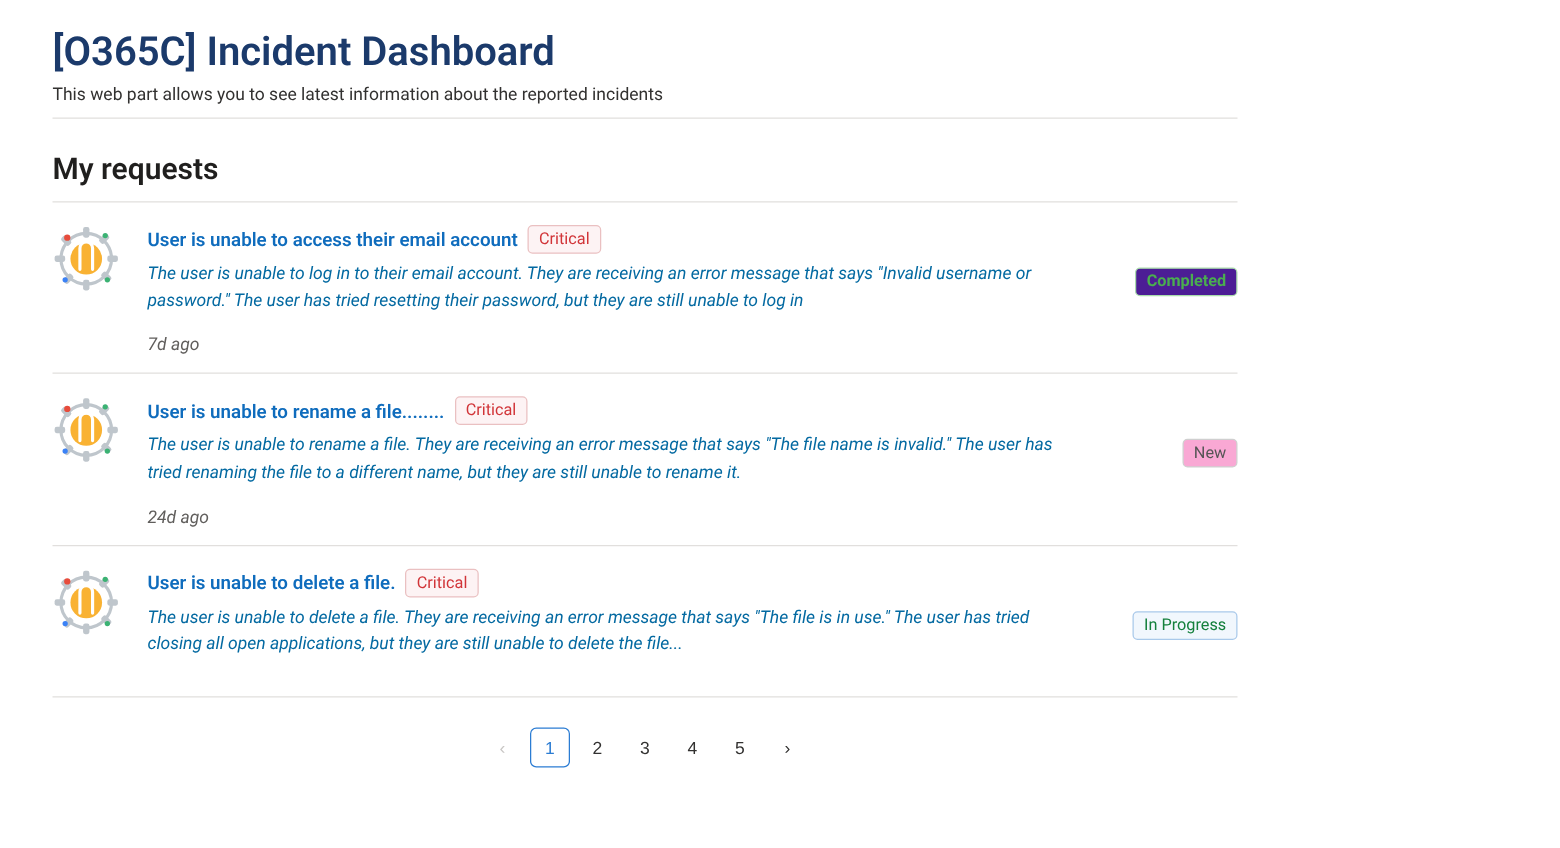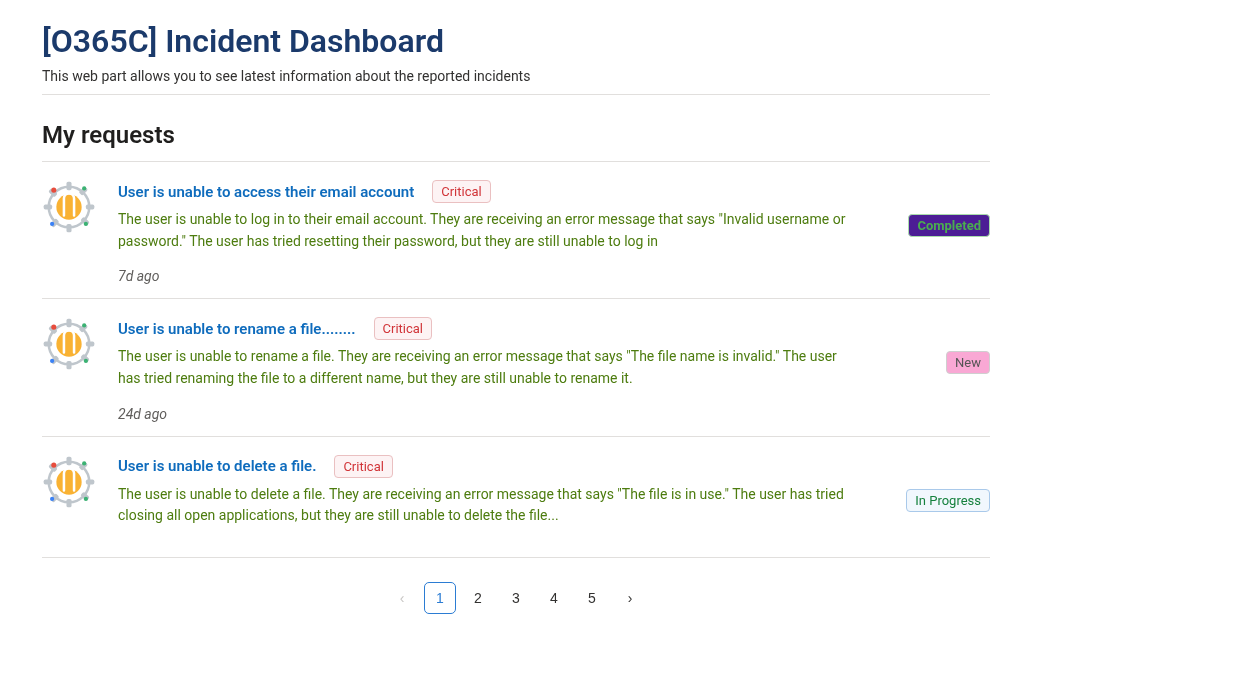--- a/index.html
+++ b/index.html
@@ -57,21 +57,21 @@
     flex: 0 0 120px;
     display: flex;
     align-items: center;
     justify-content: flex-end;
     padding-top: 34px;
   }
   .title-row {
     display: flex;
     align-items: center;
     flex-wrap: wrap;
-    gap: 18px;
+    gap: 8px;
     margin-bottom: 6px;
   }
   .incident-title {
     font-size: 15px;
     font-weight: 600;
     color: #0f6cbd;
     cursor: pointer;
   }
   .badge {
     display: inline-block;
@@ -81,23 +81,24 @@
     border-radius: 4px;
     border: 1px solid;
     white-space: nowrap;
   }
   .badge-critical { color: #d13438; border-color: #eac0c1; background: #fdf3f4; }
   .badge-completed { color: #4aae4f; border-color: #a9dcab; background: #4c1d95; font-weight: bold; }
   .badge-new { color: #555; border-color: #cfcfcf; background: #f9a8d4; }
   .badge-inprogress { color: #15803d; border-color: #a9c9ea; background: #f1f7fd; }
   .incident-desc {
     font-size: 14px;
-    color: #4d7c0f;
+    color: #0369a1;
     line-height: 1.55;
     margin: 0 0 16px 0;
+    font-style: italic;
   }
   .incident-time {
     font-size: 14px;
     font-style: italic;
     color: #605e5c;
   }
   .pagination {
     display: flex;
     justify-content: center;
     align-items: center;

